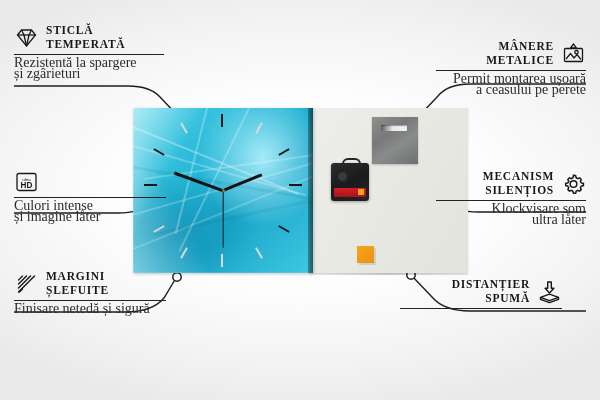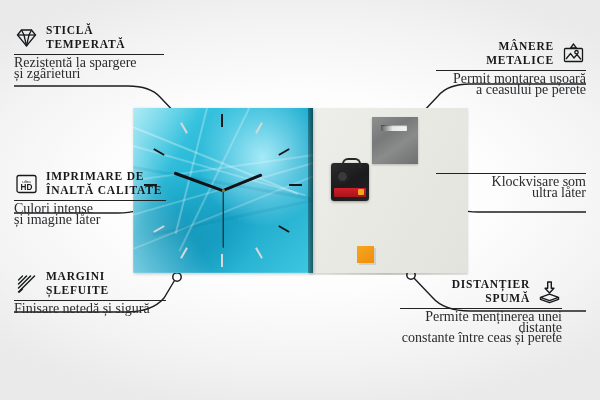--- a/index.html
+++ b/index.html
@@ -207,22 +207,20 @@
 și zgârieturi</div>
   </div>
 
   <div class="callout left" style="left:14px;top:170px;width:152px;">
     <div class="co-head">
       <svg class="ico" viewBox="0 0 24 24">
         <rect x="2.5" y="3.5" width="19" height="17" rx="2" fill="none" stroke="#17181a" stroke-width="1.3"></rect>
         <text x="12" y="10.5" font-family="Liberation Sans, sans-serif" font-size="4.4" text-anchor="middle" fill="#17181a">ultra</text>
         <text x="12" y="18" font-family="Liberation Sans, sans-serif" font-size="8.2" font-weight="bold" text-anchor="middle" fill="#17181a">HD</text>
       </svg>
-      <div class="co-title">IMPRIMARE DE
-ÎNALTĂ CALITATE</div>
     </div>
     <div class="co-rule"></div>
     <div class="co-sub">Culori intense
 și imagine låter</div>
   </div>
 
   <div class="callout right" style="left:436px;top:40px;width:150px;">
     <div class="co-head">
       <div class="co-title">MÂNERE
 METALICE</div>
@@ -252,35 +250,43 @@
         </g>
       </svg>
       <div class="co-title">MARGINI
 ȘLEFUITE</div>
     </div>
     <div class="co-rule"></div>
     <div class="co-sub">Finisare netedă și sigură</div>
   </div>
 
   <div class="callout right" style="left:436px;top:170px;width:150px;">
+    <div class="co-head">
+      <div class="co-title">MECANISM
+SILENȚIOS</div>
+      <svg class="ico" viewBox="0 0 24 24">
+        <g fill="none" stroke="#17181a" stroke-width="1.5">
+          <path d="M12 3.2 l2.1 .45 .55 2.1 1.55 .9 2.0-.8 1.5 1.5 -.8 2.0 .9 1.55 2.1 .55 0 2.1 -2.1 .55 -.9 1.55 .8 2.0 -1.5 1.5 -2.0-.8 -1.55 .9 -.55 2.1 -2.1 0 -.55-2.1 -1.55-.9 -2.0 .8 -1.5-1.5 .8-2.0 -.9-1.55 -2.1-.55 0-2.1 2.1-.55 .9-1.55 -.8-2.0 1.5-1.5 2.0 .8 1.55-.9 .55-2.1 z"></path>
+          <circle cx="12" cy="12" r="3.3"></circle>
+        </g>
+      </svg>
+    </div>
     <div class="co-rule"></div>
     <div class="co-sub">Klockvisare som
 ultra låter</div>
   </div>
 
   <div class="callout right" style="left:400px;top:278px;width:162px;">
     <div class="co-head">
       <div class="co-title">DISTANȚIER
 SPUMĂ</div>
       <svg class="ico" viewBox="0 0 24 24">
         <g fill="none" stroke="#17181a" stroke-width="1.4" stroke-linejoin="round">
           <path d="M10.2 2 h3.6 v6.2 h2.6 L12 13 L7.6 8.2 h2.6 Z"></path>
           <path d="M12 14.2 L21 17.4 L12 20.6 L3 17.4 Z"></path>
           <path d="M3 17.4 v2 L12 22.6 L21 19.4 v-2"></path>
         </g>
       </svg>
     </div>
     <div class="co-rule"></div>
-    <div class="co-sub">Permite menținerea unei distanțe
-constante între ceas și perete</div>
   </div>
 
 </div>
 
 </body></html>

